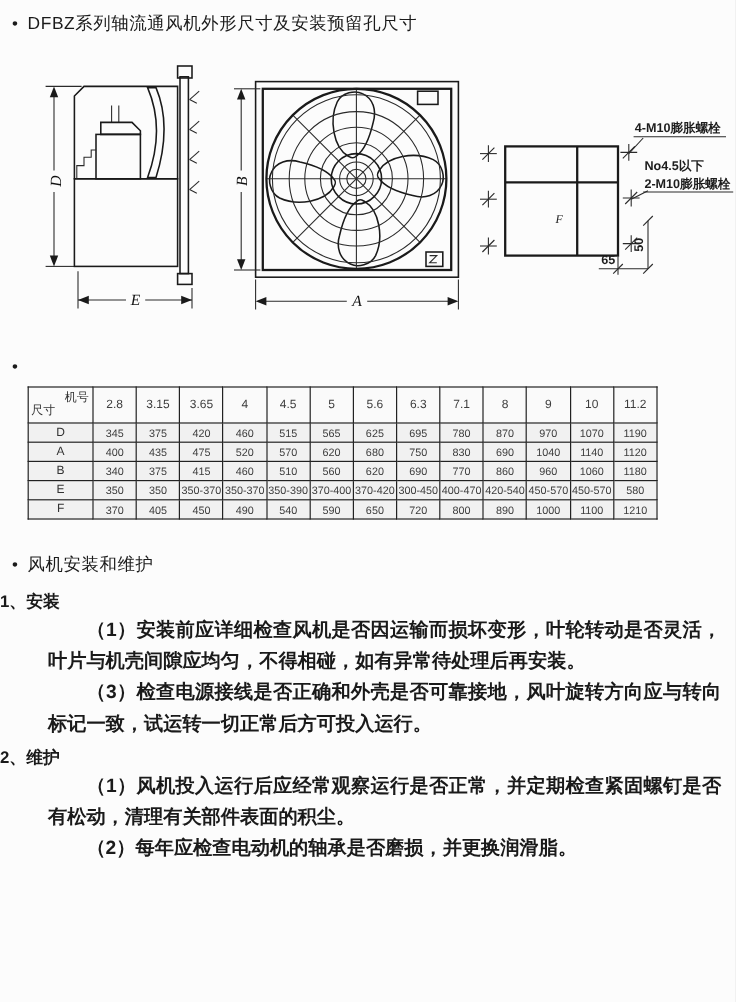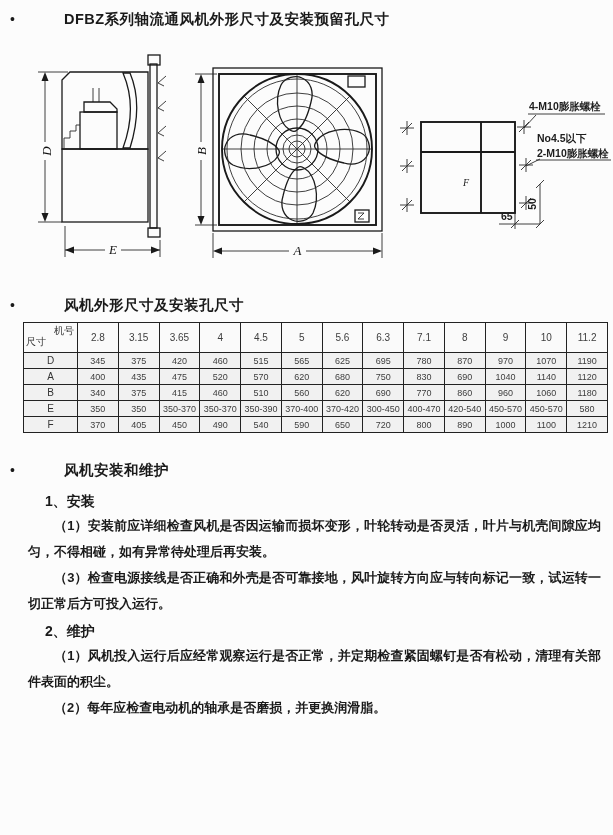--- a/index.html
+++ b/index.html
@@ -8,63 +8,63 @@
     width:613px; height:835px;
     margin:0 auto;
     background:#fcfcfc;
     overflow:hidden;
     font-family:"Liberation Sans", sans-serif;
     color:#1a1a1a;
   }
   
   .sec-title { display:flex; align-items:center; padding-left:10px; height:22px; }
   .sec-title .bullet { font-size:14px; margin-right:8px; line-height:1; }
-  .sec-title .txt { font-size:14.5px; font-weight:bold; letter-spacing:0.5px;margin-left:41px; }
+  .sec-title .txt { font-size:14.5px; font-weight:normal; letter-spacing:0.5px; }
   .t1 { padding-top:8px; }
   .t2 { margin-top:30px; }
   .t3 { margin-top:26px; }
 
   
   .diagrams { position:relative; height:222px; margin-top:12px; }
   .diagrams svg { position:absolute; overflow:visible; }
   #svg-side  { left:20px;  top:8px; }
   #svg-front { left:193px; top:8px; }
   #svg-hole  { left:395px; top:14px; }
   .ln  { stroke:#1a1a1a; stroke-width:1.3; fill:none; }
   .lnB { stroke:#1a1a1a; stroke-width:1.9; fill:none; }
   .lnT { stroke:#2a2a2a; stroke-width:0.9; fill:none; }
   .arr { fill:#1a1a1a; stroke:none; }
   .dimL { font-family:"Liberation Serif", serif; font-style:italic; font-size:13px; fill:#111; }
   .dimS { font-family:"Liberation Serif", serif; font-style:italic; font-size:10px; fill:#222; }
   .cjk  { font-family:"Liberation Sans", sans-serif; font-size:10.5px; font-weight:600; fill:#1d1d1d; }
 
   
-  table.dims { width:585px; margin:6px 0 0 23px; border-collapse:collapse; table-layout:fixed; }
+  table.dims { width:525px; margin:6px 0 0 23px; border-collapse:collapse; table-layout:fixed; }
   table.dims th, table.dims td {
     border:1.5px solid #222; text-align:center; padding:0;
     color:#3d3d3d; overflow:hidden; white-space:nowrap;
   }
   table.dims th { height:29px; font-size:10px; font-weight:normal; background:#fafafa; }
   table.dims td { height:15px; font-size:9px; background:#f1f1f1; }
   table.dims td.rowlab { font-size:10px; color:#333; }
   .corner { position:relative;
     background:linear-gradient(to bottom right,
       #fafafa calc(50% - 0.7px), #444 calc(50% - 0.7px),
       #444 calc(50% + 0.7px), #fafafa calc(50% + 0.7px));
   }
   .corner .c-top { position:absolute; top:1px; right:3px; font-size:10px; color:#333; }
   .corner .c-bot { position:absolute; bottom:3px; left:2px; font-size:10px; color:#333; }
 
   
-  .subhead { font-size:14px; font-weight:bold; padding-left:45px; height:24px; line-height:24px; }
+  .subhead { font-size:14px; font-weight:bold; height:24px; line-height:24px; }
   .h-install { margin-top:8px; }
   .h-maint   { margin-top:2px; }
   p.body {
-    margin:0; padding:0 12px 0 28px;
-    font-size:13px; font-weight:bold; line-height:26px;
+    margin:0; padding:0 12px 0 40px;
+    font-size:16px; font-weight:bold; line-height:26px;
     text-indent:2em; text-align:justify;
   }
 </style>
 </head>
 <body>
 
 <div class="page">
 
   <div class="sec-title t1">
     <span class="bullet">•</span>
@@ -213,21 +213,20 @@
 
       <line class="lnT" x1="120" y1="158" x2="120" y2="173"></line>
       <line class="lnT" x1="104" y1="168" x2="145" y2="168"></line>
       <line class="lnT" x1="116" y1="172" x2="124" y2="164"></line>
       <text class="cjk" x="106" y="164">65</text>
     </svg>
   </div>
 
   <div class="sec-title t2">
     <span class="bullet">•</span>
-    <span class="txt">风机外形尺寸及安装孔尺寸</span>
   </div>
 
   <table class="dims">
     <colgroup>
       <col style="width:54px">
       <col>
         <col>
         <col>
         <col>
         <col>

